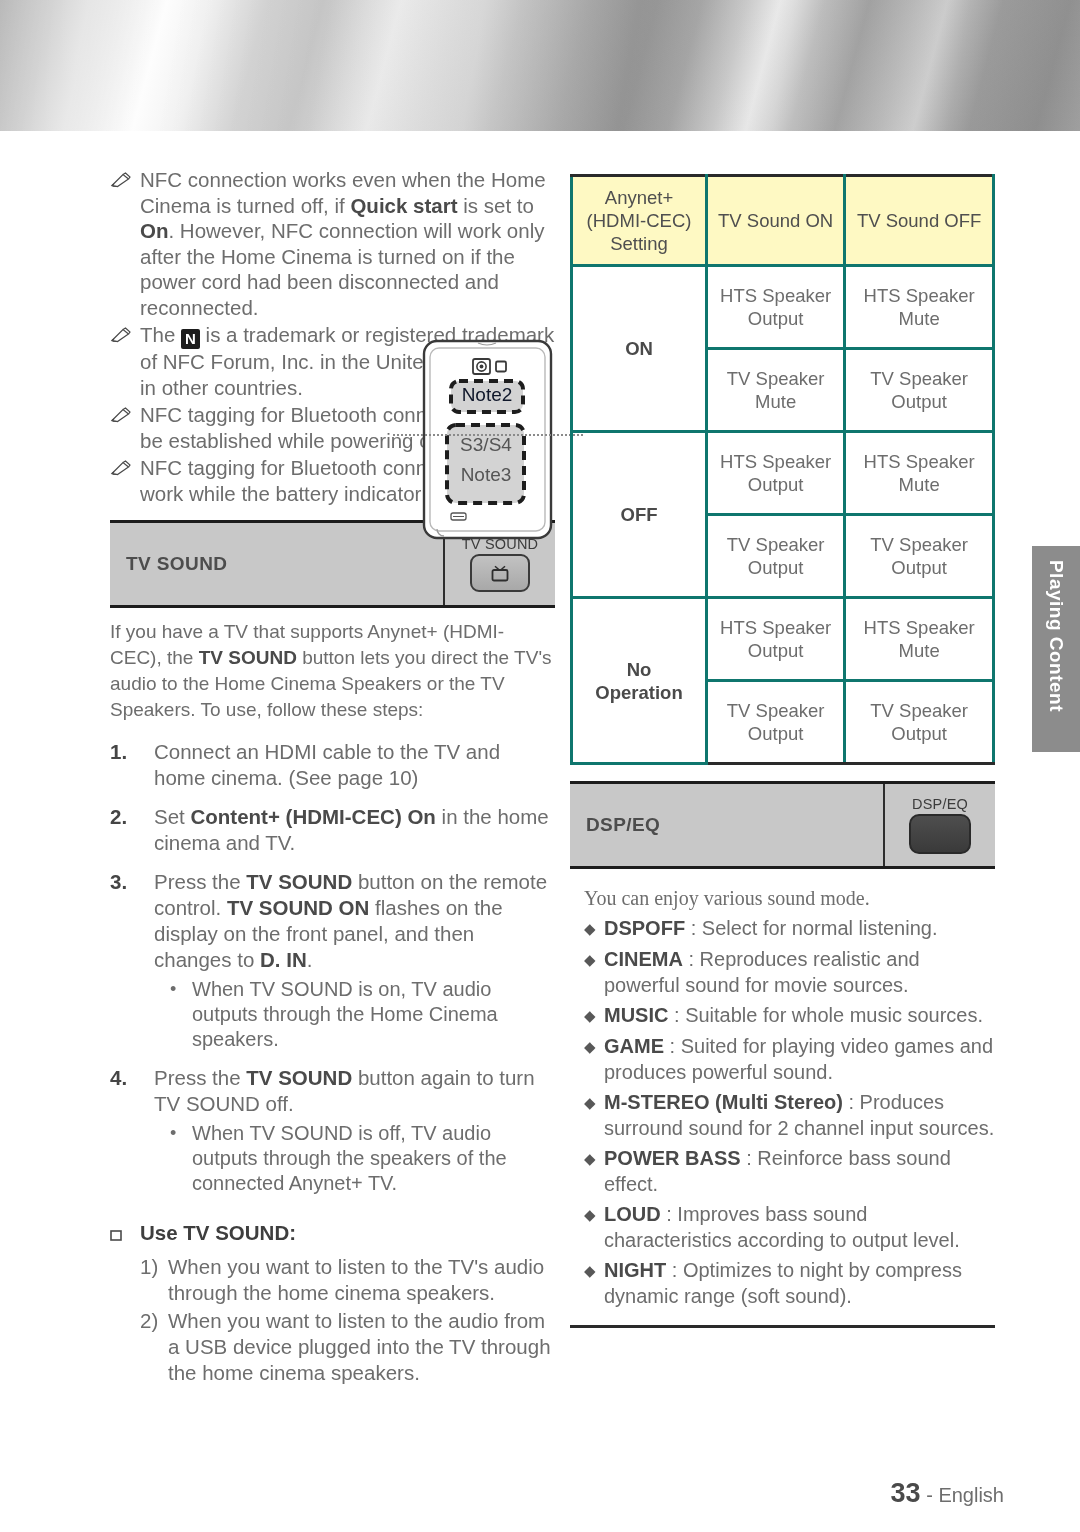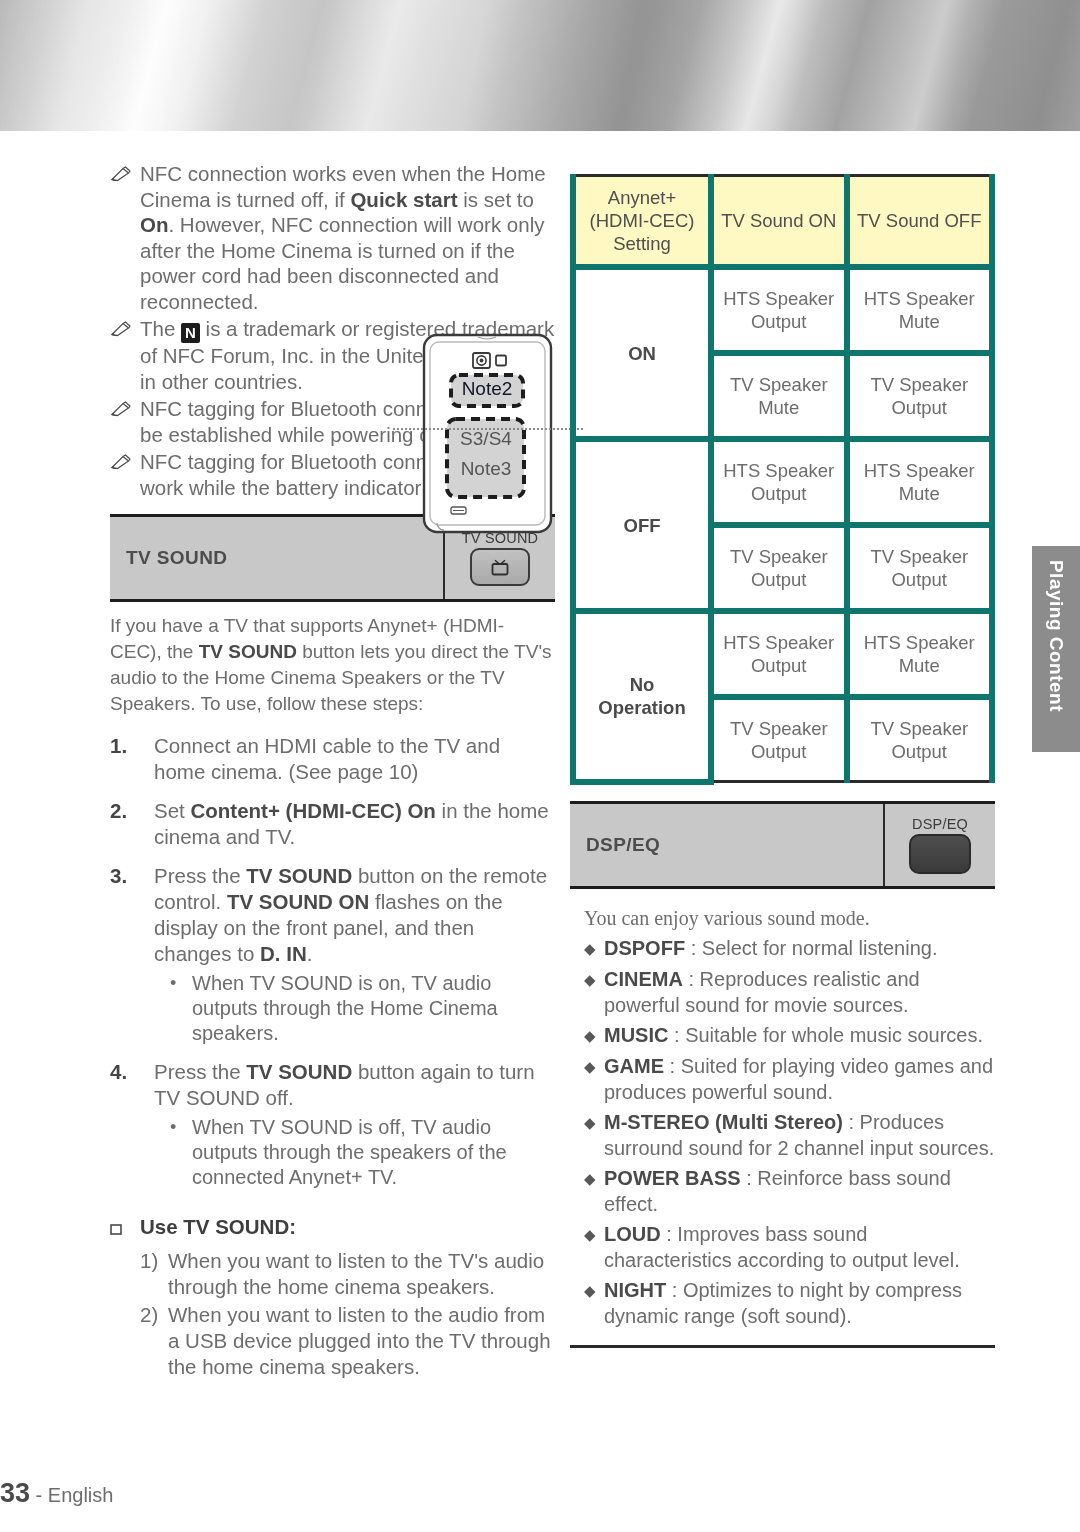--- a/index.html
+++ b/index.html
@@ -28,21 +28,21 @@
     content:""; position:absolute; left:0; top:0; width:100%; height:100%;
     background:
       linear-gradient(100deg, rgba(255,255,255,0.00) 0%, rgba(255,255,255,0.35) 8%,
         rgba(255,255,255,0.0) 16%, rgba(0,0,0,0.05) 30%, rgba(255,255,255,0.25) 44%,
         rgba(0,0,0,0.07) 58%, rgba(255,255,255,0.18) 72%, rgba(0,0,0,0.09) 88%,
         rgba(255,255,255,0.05) 100%);
   }
 
   
   .page { position:absolute; left:0; top:131px; width:1080px; }
-  .col-left  { position:absolute; left:110px;  top:30px; width:445px; }
+  .col-left  { position:absolute; left:110px;  top:36px; width:445px; }
   .col-right { position:absolute; left:570px; top:30px; width:425px; }
 
   
   .note { display:flex; margin-bottom:2px; line-height:25.5px; font-size:20.5px; }
   .note .pencil { width:30px; flex:0 0 30px; padding-top:5px; }
   .note .ntext { flex:1; }
   .note-wide { width:445px; }
   .note-narrow .ntext { width:300px; }
   .pencil svg { display:block; }
 
@@ -115,21 +115,21 @@
   
   .rhead { display:flex; font-size:20px; line-height:26px; }
   .rhead .sq { width:28px; flex:0 0 28px; padding-top:2px; }
   .rhead .rtext { font-weight:bold; color:#3e3e3e; letter-spacing:.1px;}
 
   table.spec {
     margin-top:13px; width:425px; border-collapse:collapse;
     font-size:18.5px; color:#6d6d6d;
   }
   table.spec td, table.spec th {
-    border:6px solid #0f766e; text-align:center; vertical-align:middle;
+    border:3px solid #0f766e; text-align:center; vertical-align:middle;
     font-weight:normal; padding:12px 2px;
   }
   table.spec thead th {
     background:#fef9c3; color:#4f4f4f; line-height:23px; padding:9px 2px;
   }
   table.spec .c1 { width:128px; }
   table.spec .cell { line-height:23px; height:56px; }
   table.spec .rowlab { font-weight:bold; color:#4a4a4a; font-size:18.5px; line-height:23px; }
   table.spec tr.grp-end td { border-bottom:2px solid #3a3a3a; }
   table.spec tr.last td { border-bottom:3px solid #2a2a2a; }
@@ -151,21 +151,21 @@
     position:absolute; right:-79px; top:79px;
     width:206px; text-align:center;
     transform:rotate(90deg);
     color:#ffffff; font-size:19px; font-weight:bold; letter-spacing:.5px;
     white-space:nowrap;
   }
 
   
   .footer {
     position:absolute; left:0; top:1478px; width:1004px;
-    text-align:left; font-size:20px; color:#6d6d6d;
+    text-align:right; font-size:20px; color:#6d6d6d;
   }
   .footer .pg { font-size:27px; font-weight:bold; color:#4a4a4a; }
 </style>
 </head>
 <body>
 
 <div class="banner"></div>
 
 <div class="page">
 

